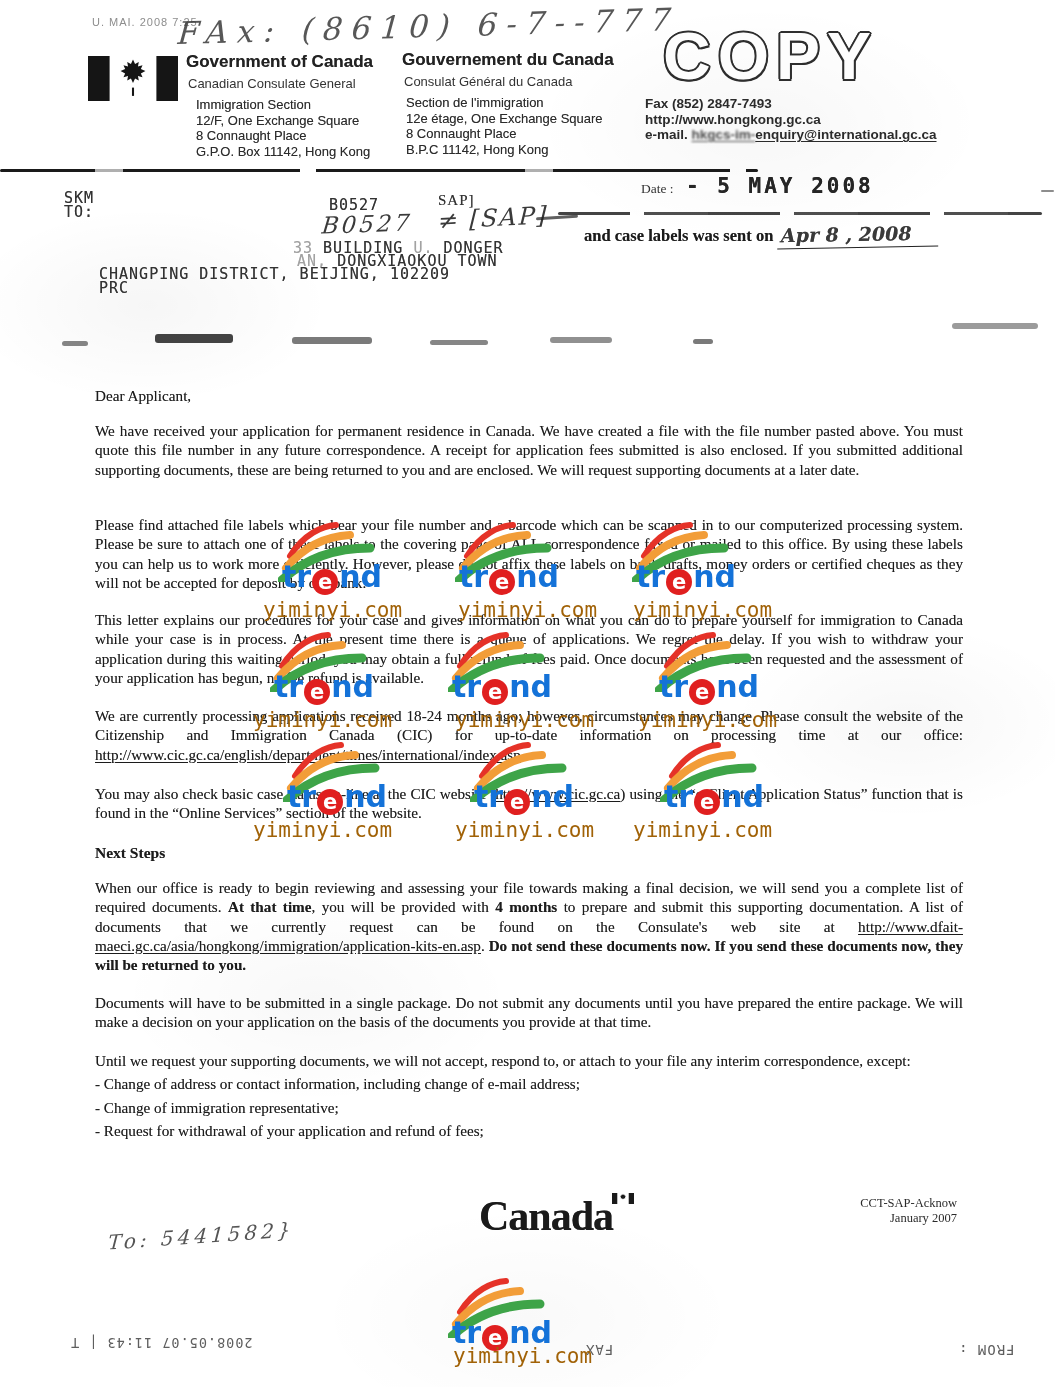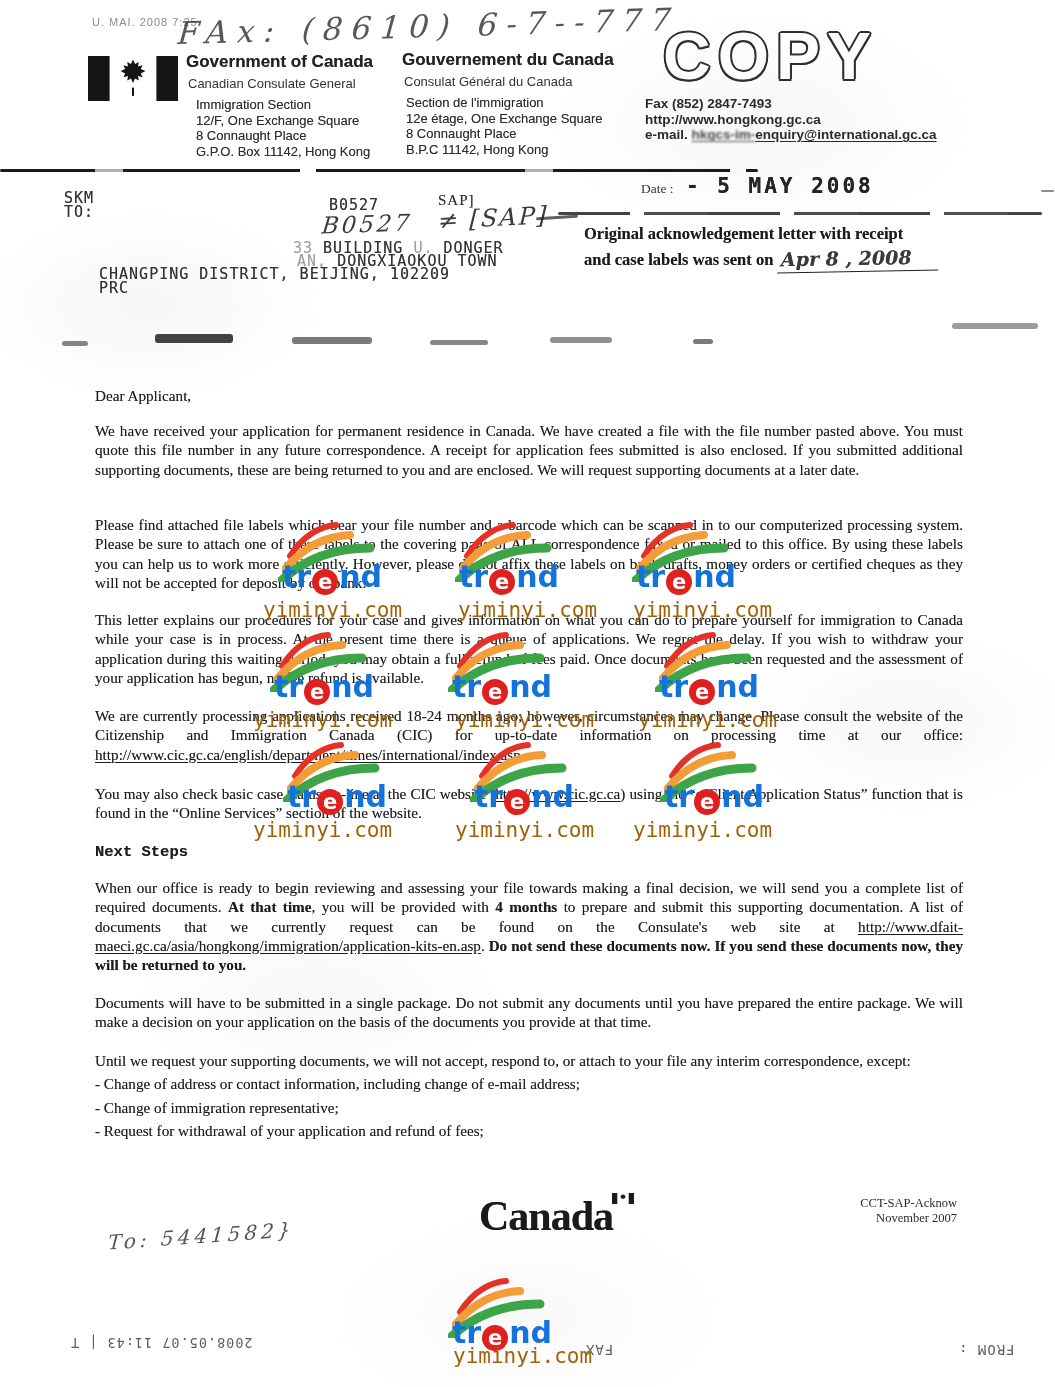--- a/index.html
+++ b/index.html
@@ -101,21 +101,20 @@
 </div>
 
 <div class="abs rule" style="left:0;top:169px;width:758px;height:3px;background:repeating-linear-gradient(90deg,#1a1a1a 0 95px,rgba(26,26,26,.35) 95px 123px,#1a1a1a 123px 300px,rgba(0,0,0,0) 300px 316px,#1a1a1a 316px 430px);"></div>
 <div class="abs rule" style="left:558px;top:212px;width:484px;height:2.5px;opacity:.85;background:repeating-linear-gradient(90deg,#232323 0 72px,rgba(0,0,0,0) 72px 86px,#303030 86px 150px);"></div>
 <div class="abs rule" style="left:1041px;top:190px;width:13px;height:2px;opacity:.5;"></div>
 
 <div class="abs" style="left:641px;top:181px;font-size:13.5px;color:#333;">Date :</div>
 <div class="abs stamp-date" style="left:686px;top:174px;">- 5 MAY 2008</div>
 
 <div class="abs ack" style="left:584px;top:222px;width:400px;">
-  <div>Original acknowledgement letter with receipt</div>
   <div>
     <span>and case labels was sent on</span>
     <span class="hand hand-date">Apr 8 , 2008</span>
   </div>
 </div>
 
 <div class="abs typed" style="left:64px;top:189px;">SKM</div>
 <div class="abs typed" style="left:64px;top:203px;">TO:</div>
 <div class="abs typed" style="left:329px;top:196px;">B0527</div>
 <div class="abs typed" style="left:438px;top:192px;font-family:Liberation Serif, serif;">SAP]</div>
@@ -135,21 +134,21 @@
 <div class="abs smudge" style="left:550px;top:337px;width:62px;height:6px;opacity:.5;"></div>
 <div class="abs smudge" style="left:693px;top:339px;width:20px;height:5px;opacity:.6;"></div>
 <div class="abs smudge" style="left:952px;top:323px;width:86px;height:6px;opacity:.45;"></div>
 
 <div class="abs para" style="left:95px;top:386px;">Dear Applicant,</div>
 <div class="abs para" style="left:95px;top:421px;">We have received your application for permanent residence in Canada. We have created a file with the file number pasted above. You must quote this file number in any future correspondence. A receipt for application fees submitted is also enclosed. If you submitted additional supporting documents, these are being returned to you and are enclosed. We will request supporting documents at a later date.</div>
 <div class="abs para" style="left:95px;top:515px;">Please find attached file labels which bear your file number and a barcode which can be scanned in to our computerized processing system. Please be sure to attach one of these labels to the covering page of ALL correspondence faxed or mailed to this office. By using these labels you can help us to work more efficiently. However, please do not affix these labels on bank drafts, money orders or certified cheques as they will not be accepted for deposit by our bank.</div>
 <div class="abs para" style="left:95px;top:610px;">This letter explains our procedures for your case and gives information on what you can do to prepare yourself for immigration to Canada while your case is in process. At the present time there is a queue of applications. We regret the delay. If you wish to withdraw your application during this waiting period, you may obtain a full refund of fees paid. Once documents have been requested and the assessment of your application has begun, no fee refund is available.</div>
 <div class="abs para" style="left:95px;top:706px;"><span>We are currently processing applications received 18-24 months ago; however, circumstances may change. Please consult the website of the Citizenship and Immigration Canada (CIC) for up-to-date information on processing time at our office: </span><span class="u">http://www.cic.gc.ca/english/department/times/international/index.asp</span></div>
 <div class="abs para" style="left:95px;top:784px;"><span>You may also check basic case status on-line at the CIC website (</span><span class="u">http://www.cic.gc.ca</span><span>) using the “e-Client Application Status” function that is found in the “Online Services” section of the website.</span></div>
-<div class="abs para heading" style="left:95px;top:843px;font-family:Liberation Mono, monospace;">Next Steps</div>
+<div class="abs para heading" style="left:95px;top:843px;">Next Steps</div>
 <div class="abs para" style="left:95px;top:878px;"><span>When our office is ready to begin reviewing and assessing your file towards making a final decision, we will send you a complete list of required documents. </span><span class="b">At that time</span><span>, you will be provided with </span><span class="b">4 months</span><span> to prepare and submit this supporting documentation. A list of documents that we currently request can be found on the Consulate's web site at </span><span class="u">http://www.dfait-maeci.gc.ca/asia/hongkong/immigration/application-kits-en.asp</span><span>.  </span><span class="b">Do not send these documents now. If you send these documents now, they will be returned to you.</span></div>
 <div class="abs para" style="left:95px;top:993px;">Documents will have to be submitted in a single package. Do not submit any documents until you have prepared the entire package. We will make a decision on your application on the basis of the documents you provide at that time.</div>
 <div class="abs para" style="left:95px;top:1051px;">Until we request your supporting documents, we will not accept, respond to, or attach to your file any interim correspondence, except:</div>
 <div class="abs para" style="left:95px;top:1072px;line-height:23.5px;">
   <div class="bullet">-  Change of address or contact information, including change of e-mail address;</div>
   <div class="bullet">-  Change of immigration representative;</div>
   <div class="bullet">-  Request for withdrawal of your application and refund of fees;</div>
 </div>
 
 <div class="abs hand" style="left:108px;top:1224px;font-size:20px;letter-spacing:4px;transform:rotate(-4deg) skewX(-8deg);color:#555;">To: 5441582}</div>
@@ -162,21 +161,21 @@
       <rect x="76" y="0" width="24" height="50" fill="#1a1a1a"></rect>
       <g transform="translate(50,25) scale(0.46) translate(-50,-50)">
         <path fill="#1a1a1a" d="M50 4 l5 11 9-5-2 11 11-3-4 9 11 5-11 6 4 9-11-3 2 11-9-5-5 11-5-11-9 5 2-11-11 3 4-9-11-6 11-5-4-9 11 3-2-11 9 5z"></path>
       </g>
     </svg>
   </span>
 </div>
 
 <div class="abs doc-code" style="left:815px;top:1196px;width:142px;">
   <div>CCT-SAP-Acknow</div>
-  <div>November 2007</div>
+  <div>January 2007</div>
 </div>
 
 <div class="abs" style="left:70px;top:1335px;font-size:13.5px;"><span class="rot180">2008.05.07    11:43      | T</span></div>
 <div class="abs" style="left:585px;top:1342px;font-size:14px;"><span class="rot180">FAX</span></div>
 <div class="abs" style="left:958px;top:1342px;font-size:14px;"><span class="rot180">FROM :</span></div>
 
 <div class="abs wm" style="left:278px;top:522px;">
   <svg width="100" height="60" viewBox="0 0 100 60" fill="none" stroke-linecap="round">
     <path d="M12 34 C 26 12, 44 4, 58 3" stroke="#e53228" stroke-width="6"></path>
     <path d="M8 46 C 28 22, 52 14, 72 13" stroke="#f29d38" stroke-width="8"></path>

